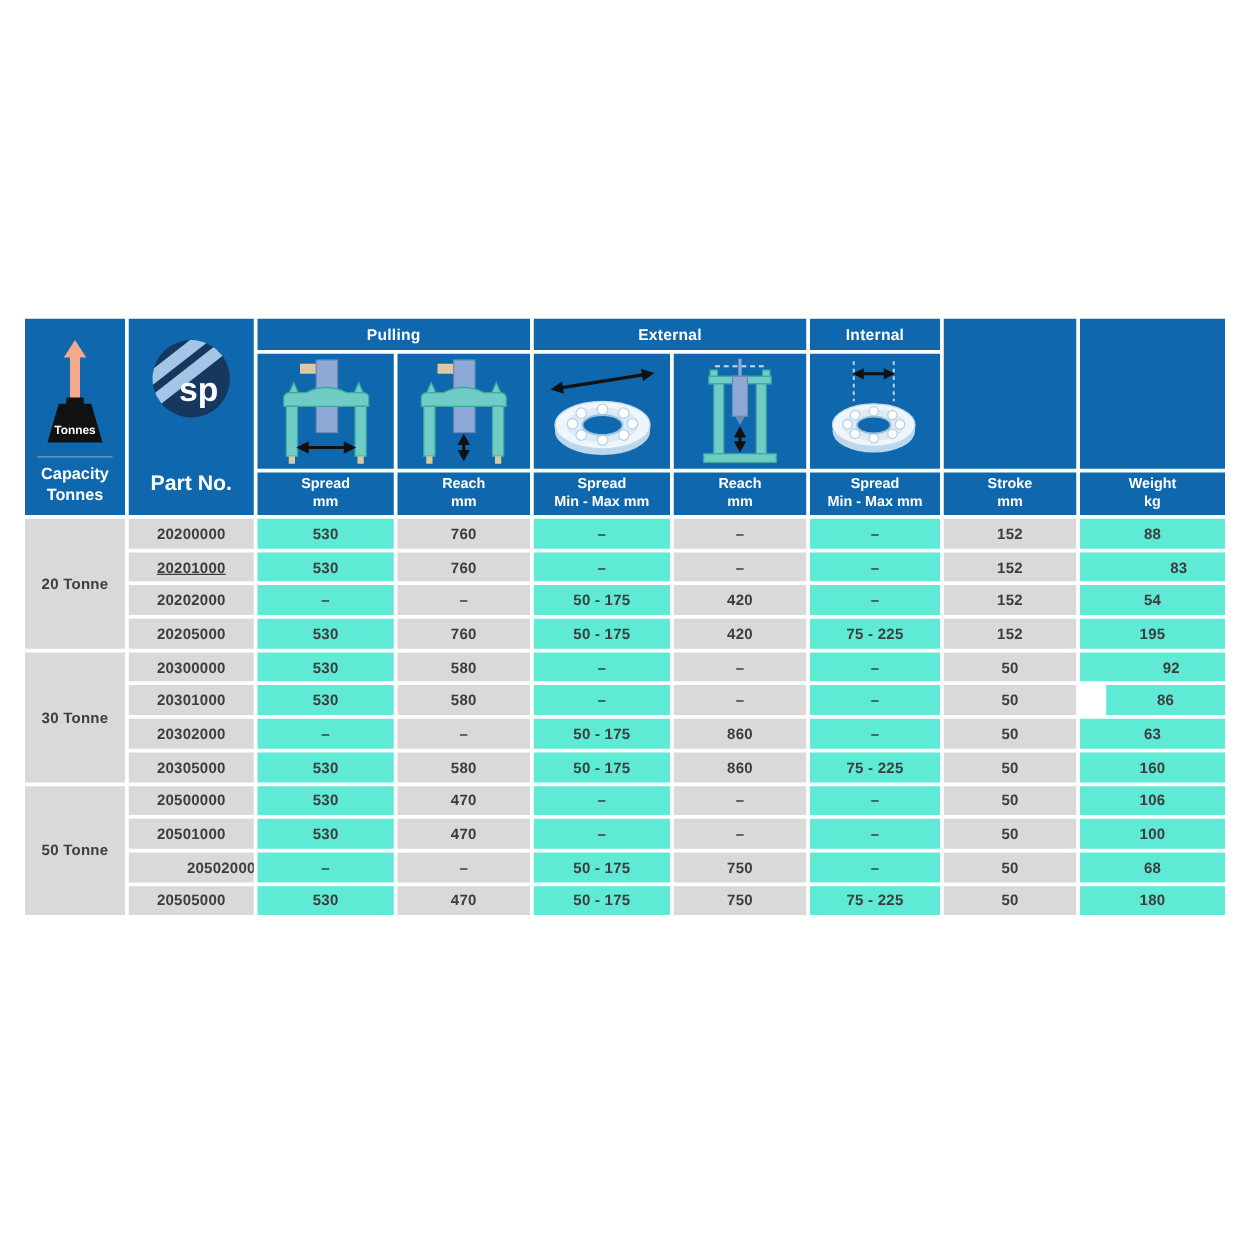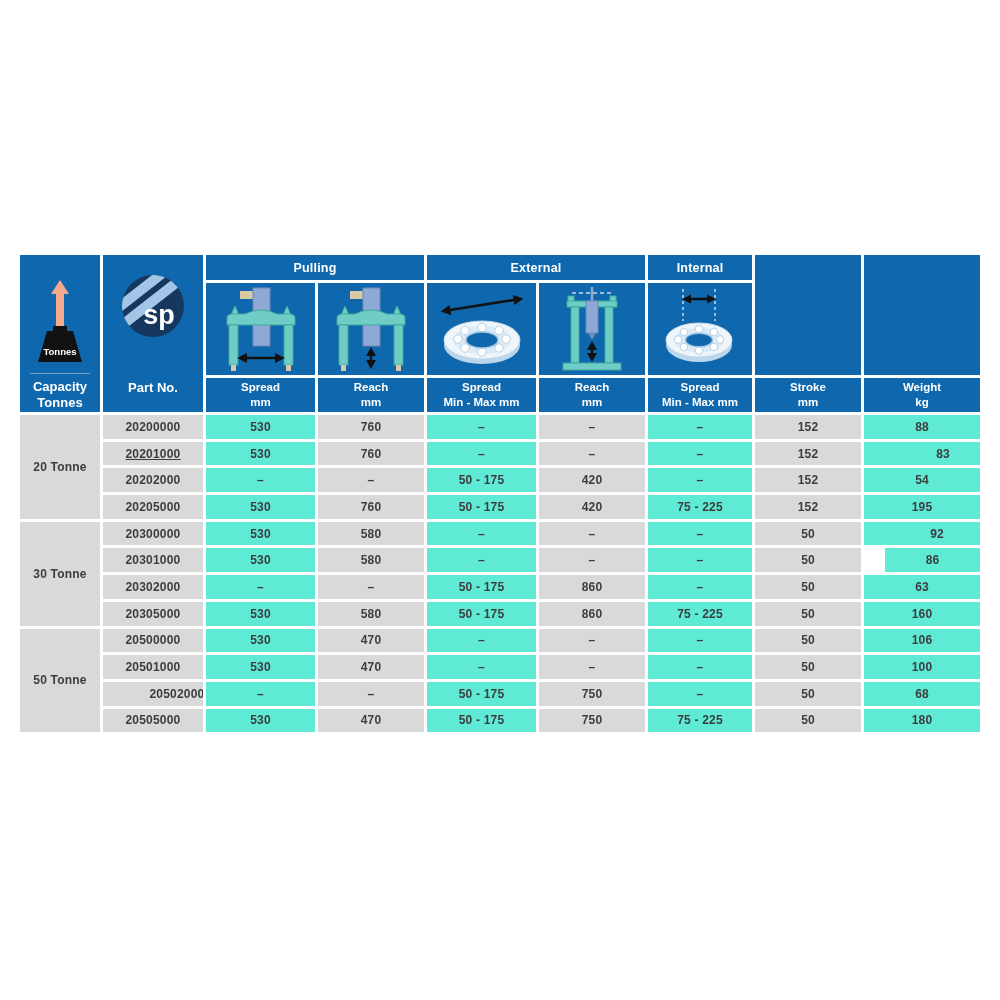--- a/index.html
+++ b/index.html
@@ -12,30 +12,30 @@
   .cell{display:flex;align-items:center;justify-content:center;overflow:hidden;}
   .hdr{background:#0f68ad;color:#fff;font-weight:700;}
   .group-lbl{font-size:12.5px;letter-spacing:.2px;}
   .sub{flex-direction:column;font-size:11.5px;line-height:1.32;text-align:center;}
   .d{font-weight:700;font-size:12px;color:#3d3d3d;letter-spacing:.2px;}
   .gray{background:#d9d9d9;}
   .blue{background:#5eead4;text-align:right;}
   .r1{grid-row:1}.r2{grid-row:2}.r3{grid-row:3}
   .c3{grid-column:3}.c4{grid-column:4}.c5{grid-column:5}.c6{grid-column:6}
   .c7{grid-column:7}.c8{grid-column:8}.c9{grid-column:9}
-  .cap-hdr{grid-column:1;grid-row:1/4;flex-direction:column;justify-content:flex-end;padding-top:8px;}
+  .cap-hdr{grid-column:1;grid-row:1/4;flex-direction:column;justify-content:center;padding-top:8px;}
   .part-hdr{grid-column:2;grid-row:1/4;flex-direction:column;gap:9px;}
   .pull-grp{grid-column:3/5;}
   .ext-grp{grid-column:5/7;}
   .int-grp{grid-column:7;}
   .stroke-blank{grid-column:8;grid-row:1/3;}
   .weight-blank{grid-column:9;grid-row:1/3;}
   .cap-sep{width:74%;height:1px;background:#7aa0c4;margin:6px 0 5px;}
   .cap-lines{font-size:13px;line-height:1.28;text-align:center;}
-  .part-lbl{font-size:13px;margin-top:32px;}
+  .part-lbl{font-size:17px;margin-top:32px;}
 </style>
 </head>
 <body>
 
 <div class="stage">
   <div class="grid" id="grid">
 
     <div class="cell hdr cap-hdr">
       <svg width="60" height="88" viewBox="0 0 60 88">
         <polygon points="30,1 21,15 39,15" fill="#f4a98c"></polygon>

